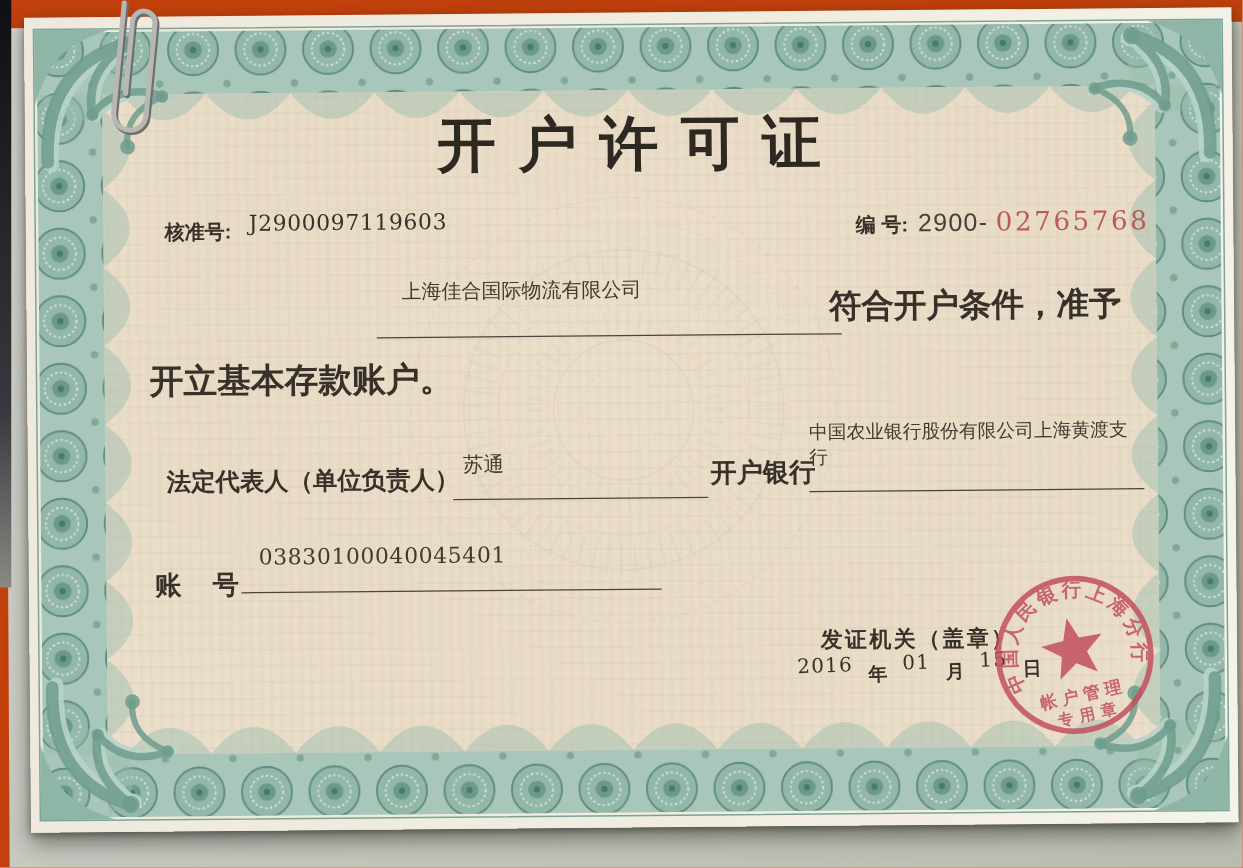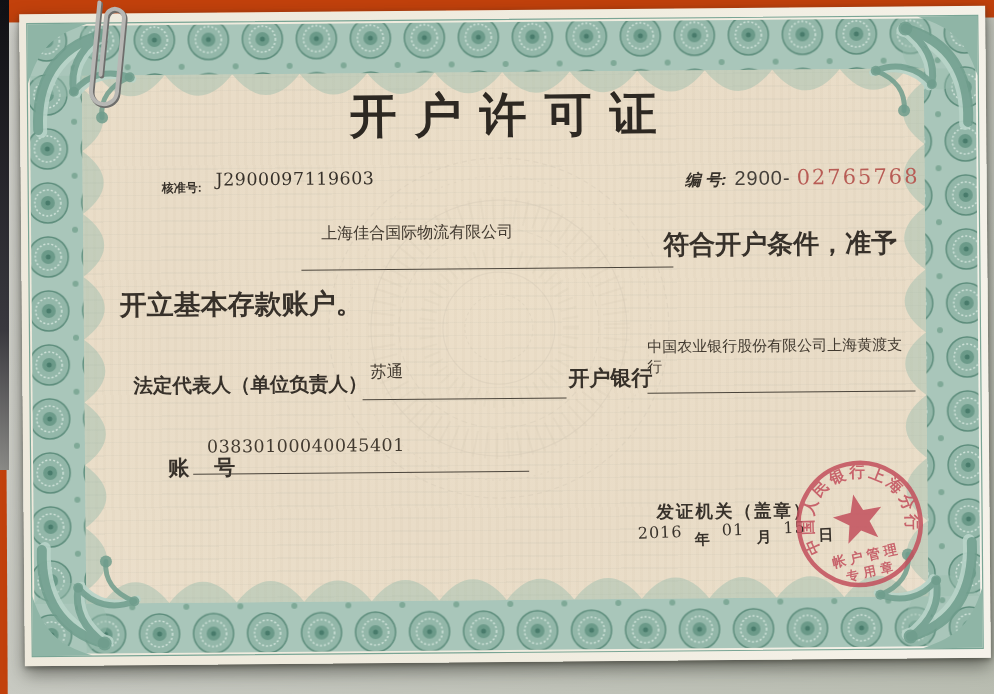--- a/index.html
+++ b/index.html
@@ -43,38 +43,38 @@
   .serif{ font-family:"DejaVu Serif","Liberation Serif",serif; }
   .title{
     left:0; right:0; top:74px; text-align:center;
     font-size:47px; font-weight:bold; letter-spacing:18px; padding-left:18px;
     color:#2d2822;
   }
   .fill-field{
     position:absolute; border-bottom:1.6px solid #4a443b; color:#423a30;
   }
   .row-approval{ left:111px; top:163px; }
-  .row-approval .label{ font-size:12px; font-weight:bold;margin-left:30px; }
+  .row-approval .label{ font-size:16px; font-weight:bold; }
   .row-approval .val{ display:inline-block; font-size:17.5px; letter-spacing:.5px; margin-left:14px; transform:translateY(-6px); }
   .row-serial{ left:664px; top:158px; }
-  .row-serial .label{ font-size:16px; font-weight:bold;font-style:italic; }
+  .row-serial .label{ font-size:16px; font-weight:bold; }
   .row-serial .pre{ font-size:20px; color:#45403a; margin-left:8px; letter-spacing:1px;}
   .row-serial .red{ font-size:21px; letter-spacing:2px; margin-left:6px; }
 
   .lbl-review{ left:158px; top:221px; font-size:26px; }
   .company-field{ left:280px; top:212px; width:352px; height:46px; padding-left:20px; font-size:16px; }
   .lbl-approve{ left:642px; top:219px; font-size:26px; }
   .lbl-line2{ left:98px; top:274px; font-size:27px; }
 
   .lbl-rep{ left:111px; top:359px; font-size:19.5px; }
   .rep-field{ left:340px; top:350px; width:196px; height:38px; padding-left:8px; font-size:16.5px; }
   .lbl-bank{ left:546px; top:355px; font-size:21px; }
   .bank-field{ left:625px; top:328px; width:268px; height:56px; font-size:15px; line-height:1.32; white-space:normal; }
 
-  .lbl-acct{ left:101px; top:441px; font-size:21px; letter-spacing:2px;margin-left:44px;}
+  .lbl-acct{ left:101px; top:441px; font-size:21px; letter-spacing:2px;}
   .acct-field{ left:170px; top:424px; width:322px; height:37px; padding-left:14px; font-size:17.5px; letter-spacing:.5px; }
 
   .lbl-issuer{ left:633px; top:491px; font-size:17.5px; letter-spacing:2px;}
   .date-row{ left:614px; top:512px; transform:rotate(-1.6deg); font-size:15px; }
   .date-row span{ display:inline-block; }
   .d-num{ font-family:"DejaVu Serif","Liberation Serif",serif; font-size:16px; letter-spacing:1px; }
   .d-unit{ font-weight:bold; transform:translateY(8px); margin:0 8px; }
 </style>
 </head>
 <body>

